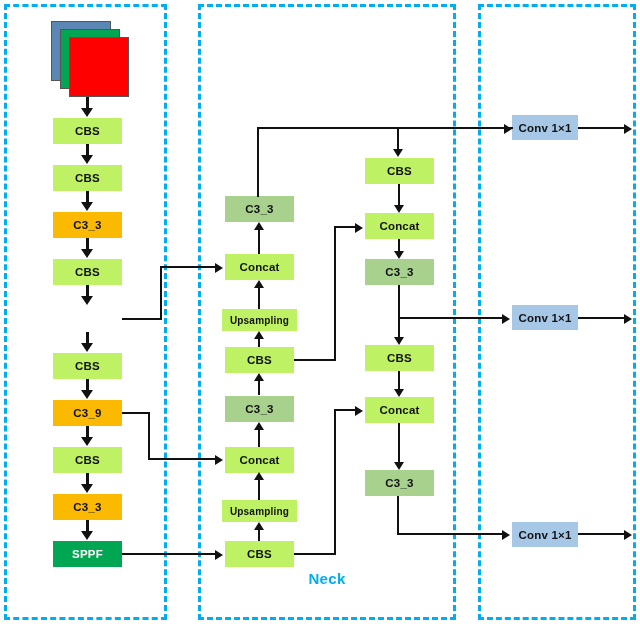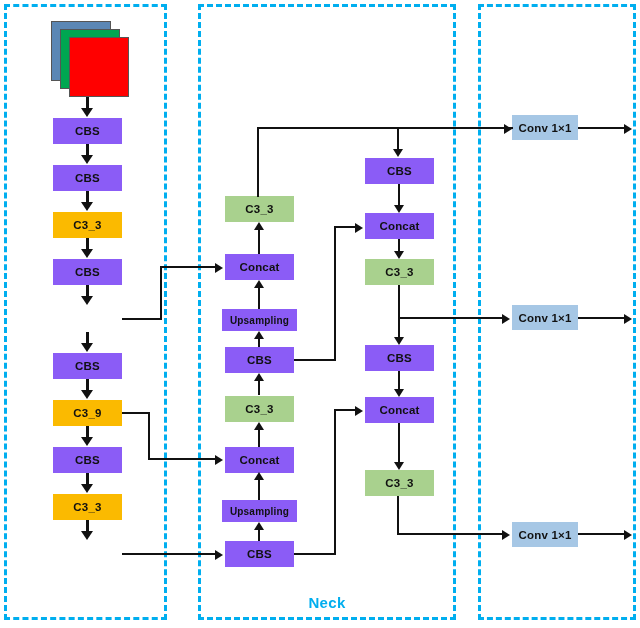--- a/index.html
+++ b/index.html
@@ -8,21 +8,21 @@
 
   
   .panel{position:absolute;border:3px dashed #00AEEF;box-sizing:border-box;background:transparent;}
   .panel-label{position:absolute;color:#00AEEF;font-weight:bold;font-size:15px;
                text-align:center;letter-spacing:.3px;}
 
   
   .blk{position:absolute;box-sizing:border-box;display:flex;align-items:center;
        justify-content:center;font-size:11.5px;font-weight:bold;color:#111;
        letter-spacing:.2px;white-space:nowrap;}
-  .cbs{background:#8b5cf6;}
+  .cbs{background:#bef264;}
   .orange{background:#FBBA00;}
   .green{background:#A9D18E;}
   .sppf{background:#00A651;}
   .conv{background:#A6C7E5;}
 
   
   .imsq{position:absolute;box-sizing:border-box;border:1px solid #555;}
 
   
   .ln{position:absolute;background:#111;}
@@ -37,37 +37,38 @@
 </style>
 </head>
 <body>
 
 <div id="stage">
 
   <div class="panel" style="left:4px;top:4px;width:163px;height:616px;"></div>
   <div class="panel" style="left:198px;top:4px;width:258px;height:616px;"></div>
   <div class="panel" style="left:478px;top:4px;width:158px;height:616px;"></div>
 
-  <div class="panel-label" style="left:198px;top:594px;width:258px;">Neck</div>
+  <div class="panel-label" style="left:198px;top:570px;width:258px;">Neck</div>
 
   <div class="imsq" style="left:51px;top:21px;width:60px;height:60px;background:#5B87B5;"></div>
   <div class="imsq" style="left:60px;top:29px;width:60px;height:60px;background:#00A651;"></div>
   <div class="imsq" style="left:69px;top:37px;width:60px;height:60px;background:#FF0000;"></div>
 
   <div class="ln vln thickv" style="left:86px;top:97px;height:12px;"></div>
   <div class="arrow ar-down-b" style="left:81px;top:108px;"></div>
 
   <div class="blk cbs" style="left:53px;top:118px;width:69px;height:26px;">CBS</div>
   <div class="blk cbs" style="left:53px;top:165px;width:69px;height:26px;">CBS</div>
   <div class="blk orange" style="left:53px;top:212px;width:69px;height:26px;">C3_3</div>
   <div class="blk cbs" style="left:53px;top:259px;width:69px;height:26px;">CBS</div>
   <div class="blk cbs" style="left:53px;top:353px;width:69px;height:26px;">CBS</div>
   <div class="blk orange" style="left:53px;top:400px;width:69px;height:26px;text-align:right;">C3_9</div>
   <div class="blk cbs" style="left:53px;top:447px;width:69px;height:26px;">CBS</div>
   <div class="blk orange" style="left:53px;top:494px;width:69px;height:26px;">C3_3</div>
+  <div class="blk sppf" style="left:53px;top:541px;width:69px;height:26px;color:#fff;">SPPF</div>
 
   <div class="ln vln thickv" style="left:86px;top:144px;height:12px;"></div>
   <div class="arrow ar-down-b" style="left:81px;top:155px;"></div>
   <div class="ln vln thickv" style="left:86px;top:191px;height:12px;"></div>
   <div class="arrow ar-down-b" style="left:81px;top:202px;"></div>
   <div class="ln vln thickv" style="left:86px;top:238px;height:12px;"></div>
   <div class="arrow ar-down-b" style="left:81px;top:249px;"></div>
   <div class="ln vln thickv" style="left:86px;top:285px;height:12px;"></div>
   <div class="arrow ar-down-b" style="left:81px;top:296px;"></div>
   <div class="ln vln thickv" style="left:86px;top:332px;height:12px;"></div>

